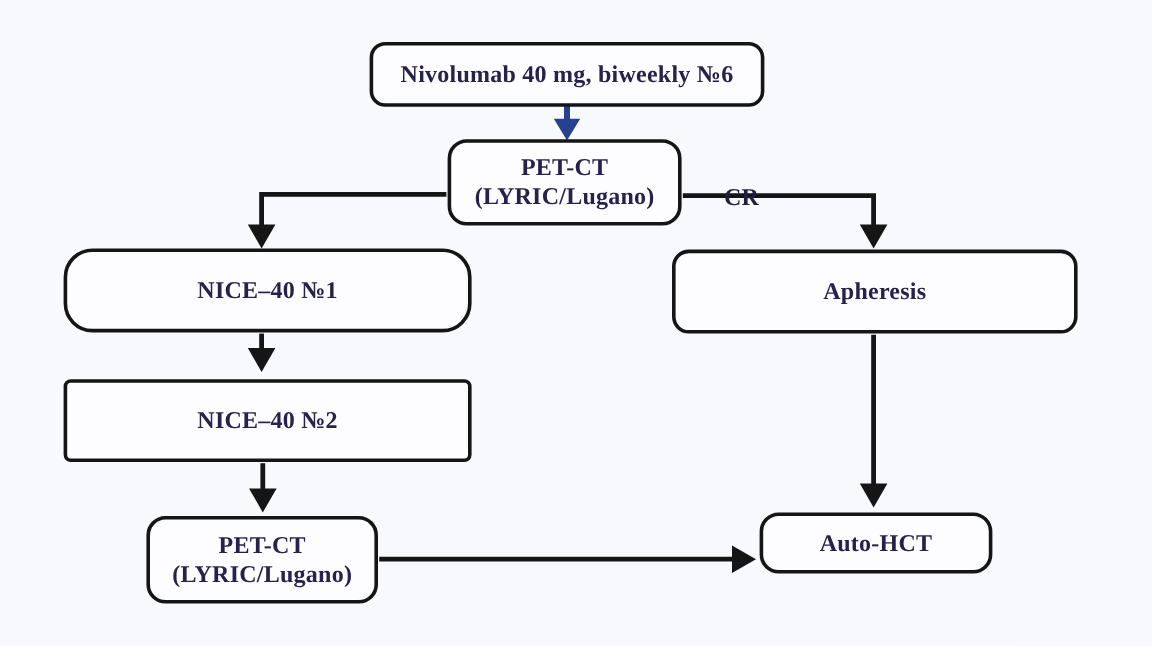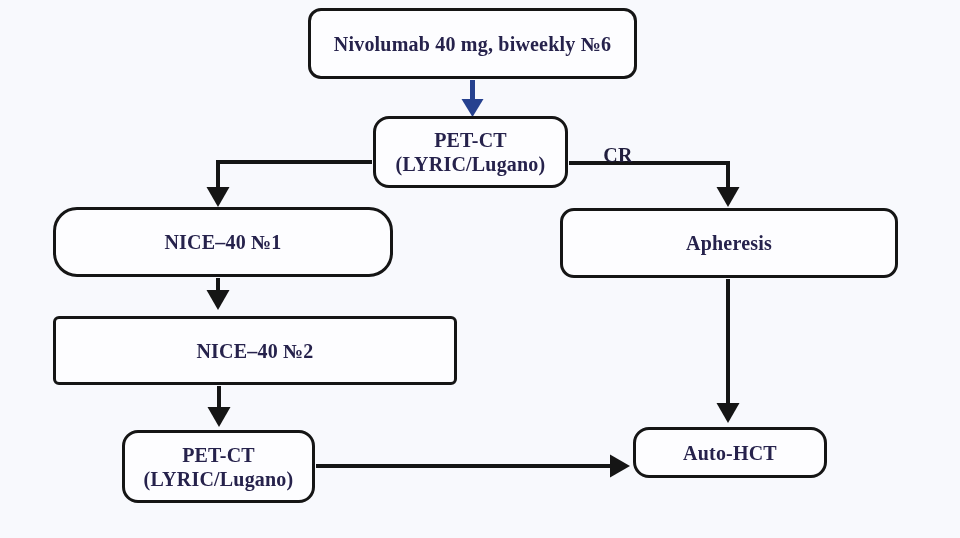--- a/index.html
+++ b/index.html
@@ -34,29 +34,29 @@
     color: #211e3e;
     text-align: center;
     letter-spacing: 0.2px;
   }
   .wires {
     position: absolute;
     left: 0; top: 0;
     width: 960px; height: 538px;
   }
   
-  #n-nivolumab  { left:308px; top:8px;  width:329px; height:71px; border-radius:13px;text-align:right; }
+  #n-nivolumab  { left:308px; top:35px;  width:329px; height:54px; border-radius:13px;text-align:right; }
   #n-petct-top  { left:373px; top:116px; width:195px; height:72px; border-radius:16px; }
   #n-nice1      { left:53px;  top:207px; width:340px; height:70px; border-radius:24px; }
-  #n-nice2      { left:53px;  top:316px; width:404px; height:69px; border-radius:6px; }
+  #n-nice2      { left:53px;  top:316px; width:340px; height:69px; border-radius:6px; }
   #n-petct-bot  { left:122px; top:430px; width:193px; height:73px; border-radius:16px; }
   #n-apheresis  { left:560px; top:208px; width:338px; height:70px; border-radius:14px; }
   #n-autohct    { left:633px; top:427px; width:194px; height:51px; border-radius:16px; }
   #lbl-left  { left:203px; top:124px; width:160px; }
-  #lbl-right { left:595px; top:144px; width:46px; }
+  #lbl-right { left:595px; top:154px; width:46px; }
 </style>
 </head>
 <body>
 
 <div class="stage">
 
   <svg class="wires" viewBox="0 0 960 538" xmlns="http://www.w3.org/2000/svg">
 
     <g>
       <line x1="472.5" y1="80" x2="472.5" y2="102" stroke="#26418f" stroke-width="5"></line>

